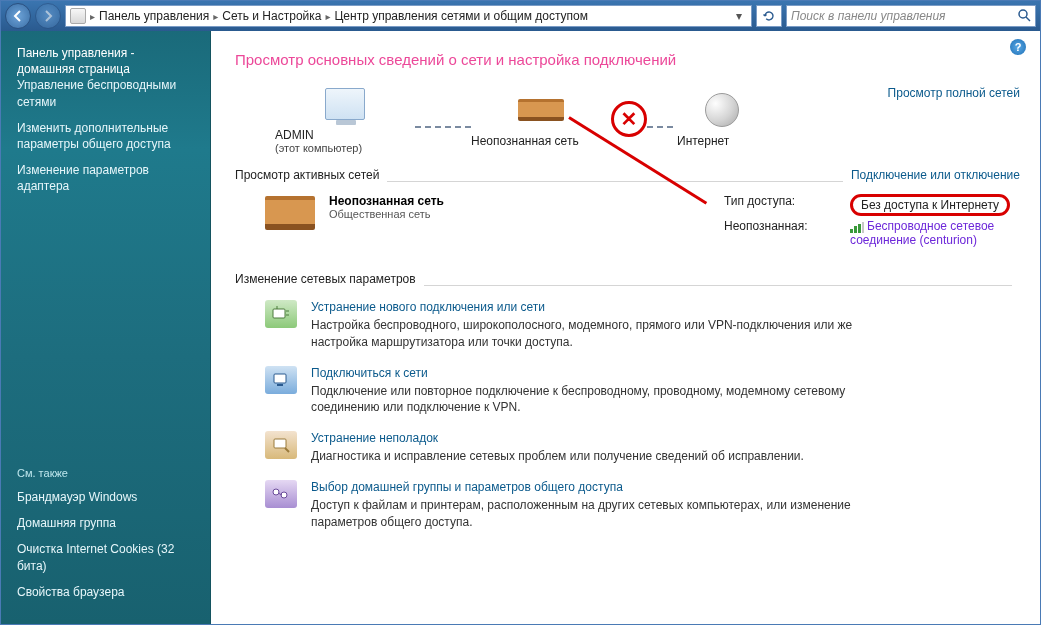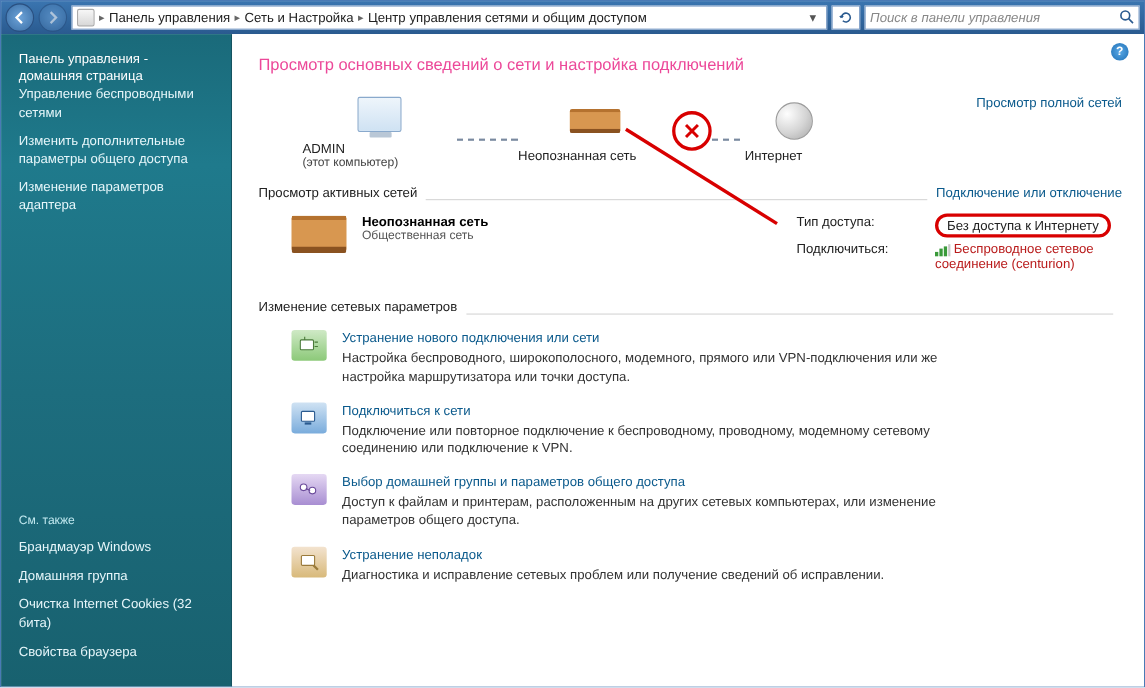--- a/index.html
+++ b/index.html
@@ -58,21 +58,21 @@
 
   
   .activerow { display: flex; align-items: flex-start; padding: 6px 0 8px 30px; gap: 14px; }
   .bench-big { width: 50px; height: 34px; background: #d89750; border-top: 4px solid #b5722f; border-bottom: 6px solid #8a5220; border-radius: 2px; margin-top: 2px; }
   .netname { font-weight: bold; font-size: 12px; }
   .nettype { font-size: 11px; color: #555; }
   .netprops { margin-left: auto; font-size: 12px; }
   .netprops .prow { display: flex; gap: 26px; margin-bottom: 3px; align-items: flex-start; }
   .netprops .plabel { width: 100px; color: #222; }
   .netprops .pval { color: #222; }
-  .netprops .pval.link { color: #b91c1c; cursor: pointer; }
+  .netprops .pval.link { color: #6d28d9; cursor: pointer; }
   .ring { border: 3px solid #d80000; border-radius: 14px; padding: 1px 8px; display: inline-block; }
   .sigicon { display: inline-block; width: 14px; height: 11px; margin-right: 3px; vertical-align: middle; background:
     linear-gradient(to top, #3a9a3a 0 100%) 0 100%/3px 4px no-repeat,
     linear-gradient(to top, #3a9a3a 0 100%) 4px 100%/3px 7px no-repeat,
     linear-gradient(to top, #3a9a3a 0 100%) 8px 100%/3px 9px no-repeat,
     linear-gradient(to top, #c8c8c8 0 100%) 12px 100%/3px 11px no-repeat; }
 
   
   .setitem { display: flex; gap: 14px; padding: 8px 0 8px 30px; }
   .seticon { width: 32px; height: 28px; flex-shrink: 0; border-radius: 3px; display:flex; align-items:center; justify-content:center; }
@@ -189,21 +189,21 @@
         <div>
           <div class="netname">Неопознанная сеть</div>
           <div class="nettype">Общественная сеть</div>
         </div>
         <div class="netprops">
           <div class="prow">
             <span class="plabel">Тип доступа:</span>
             <span class="pval"><span class="ring">Без доступа к Интернету</span></span>
           </div>
           <div class="prow">
-            <span class="plabel">Подключиться:</span>
+            <span class="plabel">Неопознанная:</span>
             <span class="pval link" style="max-width:170px"><span class="sigicon"></span><span>Беспроводное сетевое соединение (centurion)</span></span>
           </div>
         </div>
       </div>
 
       <div class="sect">
         <span class="sect-title">Изменение сетевых параметров</span>
         <span class="sect-line"></span>
       </div>
 
@@ -228,41 +228,41 @@
               <rect x="5" y="12" width="6" height="2" fill="#2a5a8f"></rect>
             </svg>
         </div>
         <div class="settext">
           <div class="stitle">Подключиться к сети</div>
           <div class="sdesc">Подключение или повторное подключение к беспроводному, проводному, модемному сетевому соединению или подключение к VPN.</div>
         </div>
       </div>
 
       <div class="setitem">
+        <div class="seticon d">
+          <svg width="18" height="16" viewBox="0 0 18 16">
+              <rect x="2" y="2" width="12" height="9" rx="1" fill="#fff" stroke="#9a7a3a"></rect>
+              <path d="M13 11l4 4" stroke="#9a7a3a" stroke-width="2"></path>
+            </svg>
+        </div>
+        <div class="settext">
+          <div class="stitle">Устранение неполадок</div>
+          <div class="sdesc">Диагностика и исправление сетевых проблем или получение сведений об исправлении.</div>
+        </div>
+      </div>
+
+      <div class="setitem">
         <div class="seticon c">
           <svg width="20" height="16" viewBox="0 0 20 16">
               <circle cx="5" cy="6" r="3" fill="#fff" stroke="#6a4a9a"></circle>
               <circle cx="13" cy="9" r="3" fill="#fff" stroke="#6a4a9a"></circle>
               <path d="M7 7l4 2" stroke="#6a4a9a"></path>
             </svg>
         </div>
         <div class="settext">
           <div class="stitle">Выбор домашней группы и параметров общего доступа</div>
           <div class="sdesc">Доступ к файлам и принтерам, расположенным на других сетевых компьютерах, или изменение параметров общего доступа.</div>
         </div>
       </div>
 
-      <div class="setitem">
-        <div class="seticon d">
-          <svg width="18" height="16" viewBox="0 0 18 16">
-              <rect x="2" y="2" width="12" height="9" rx="1" fill="#fff" stroke="#9a7a3a"></rect>
-              <path d="M13 11l4 4" stroke="#9a7a3a" stroke-width="2"></path>
-            </svg>
-        </div>
-        <div class="settext">
-          <div class="stitle">Устранение неполадок</div>
-          <div class="sdesc">Диагностика и исправление сетевых проблем или получение сведений об исправлении.</div>
-        </div>
-      </div>
-
     </div>
   </div>
 </div>
 
 </body></html>

